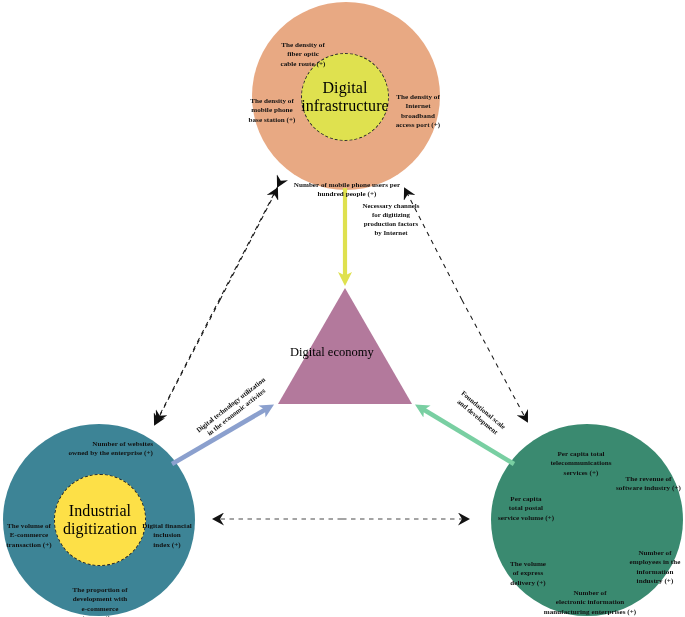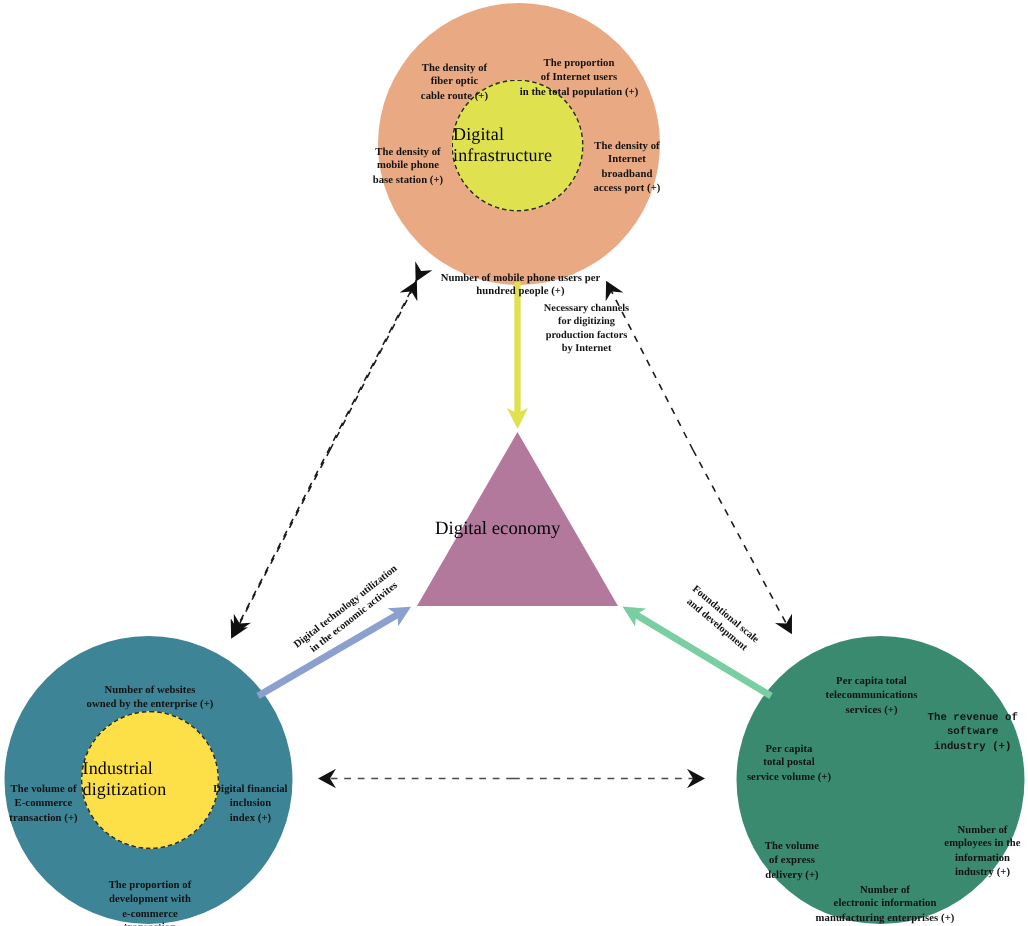--- a/index.html
+++ b/index.html
@@ -6,21 +6,21 @@
   body{width:685px;height:617px;position:relative;overflow:hidden;
        font-family:"Liberation Serif",serif;color:#000;}
   #canvas{position:absolute;left:0;top:0;width:685px;height:617px;}
 
   svg.layer{position:absolute;left:0;top:0;width:685px;height:617px;overflow:visible;}
   svg.arrows{z-index:5;}
 
   .node{position:absolute;border-radius:50%;}
   .inner{position:absolute;border-radius:50%;border:1.3px dashed #2b2b2b;
          display:flex;align-items:center;justify-content:center;}
-  .inner-label{font-size:12px;font-weight:400;line-height:1.15;
+  .inner-label{font-size:16px;font-weight:400;text-align:center;line-height:1.15;
                color:#000;letter-spacing:.1px;}
   .tri-label{position:absolute;font-size:12.5px;color:#000;}
 
   .lbl{position:absolute;font-size:7.1px;font-weight:bold;line-height:1.33;
        text-align:center;color:#111;letter-spacing:.05px;z-index:6;margin-top:19px;}
 
   .edge-lbl{position:absolute;font-size:6.9px;font-weight:bold;line-height:1.3;
             text-align:center;color:#111;z-index:7;}
 
   .rot-left{transform:rotate(-38deg);transform-origin:center center;}
@@ -62,58 +62,55 @@
   </svg>
 
   <div class="node" style="left:252px;top:2px;width:188px;height:188px;background:#e8a983;"></div>
   <div class="inner" style="left:301px;top:53px;width:86px;height:86px;background:#dfe14f;">
     <span class="inner-label">Digital infrastructure</span>
   </div>
 
   <div class="lbl" style="left:264px;top:22px;width:78px;white-space:pre-line;">The density of
 fiber optic
 cable route (+)</div>
-  <div class="lbl" style="left:334px;top:19px;width:104px;white-space:pre-line;">The proportion
-of Internet users
-in the total population (+)</div>
   <div class="lbl" style="left:238px;top:78px;width:68px;white-space:pre-line;">The density of
 mobile phone
 base station (+)</div>
   <div class="lbl" style="left:385px;top:74px;width:66px;white-space:pre-line;">The density of
 Internet
 broadband
 access port (+)</div>
   <div class="lbl" style="left:272px;top:162px;width:150px;white-space:pre-line;">Number of mobile phone users per
 hundred people (+)</div>
 
   <div class="node" style="left:3px;top:424px;width:192px;height:192px;background:#3d8496;"></div>
   <div class="inner" style="left:54px;top:474px;width:90px;height:90px;background:#fde047;">
     <span class="inner-label">Industrial digitization</span>
   </div>
 
-  <div class="lbl" style="left:47px;top:437px;width:106px;white-space:pre-line;">Number of websites
+  <div class="lbl" style="left:47px;top:421px;width:106px;white-space:pre-line;text-align:right;">Number of websites
 owned by the enterprise (+)</div>
   <div class="lbl" style="left:-1px;top:503px;width:60px;white-space:pre-line;">The volume of
 E-commerce
 transaction (+)</div>
   <div class="lbl" style="left:137px;top:503px;width:60px;white-space:pre-line;">Digital financial
 inclusion
 index (+)</div>
   <div class="lbl" style="left:49px;top:567px;width:102px;white-space:pre-line;">The proportion of
 development with
 e-commerce
 transaction
 activities (+)</div>
 
   <div class="node" style="left:491px;top:424px;width:192px;height:192px;background:#3a8a70;"></div>
 
   <div class="lbl" style="left:528px;top:431px;width:106px;white-space:pre-line;">Per capita total
 telecommunications
 services (+)</div>
-  <div class="lbl" style="left:612px;top:456px;width:73px;white-space:pre-line;font-family:Liberation Mono, monospace;">The revenue of
+  <div class="lbl" style="left:612px;top:456px;width:73px;white-space:pre-line;">The revenue of
 software industry (+)</div>
   <div class="lbl" style="left:495px;top:476px;width:62px;white-space:pre-line;">Per capita
 total postal
 service volume (+)</div>
   <div class="lbl" style="left:625px;top:530px;width:60px;white-space:pre-line;">Number of
 employees in the
 information
 industry (+)</div>
   <div class="lbl" style="left:500px;top:541px;width:56px;white-space:pre-line;">The volume
 of express

